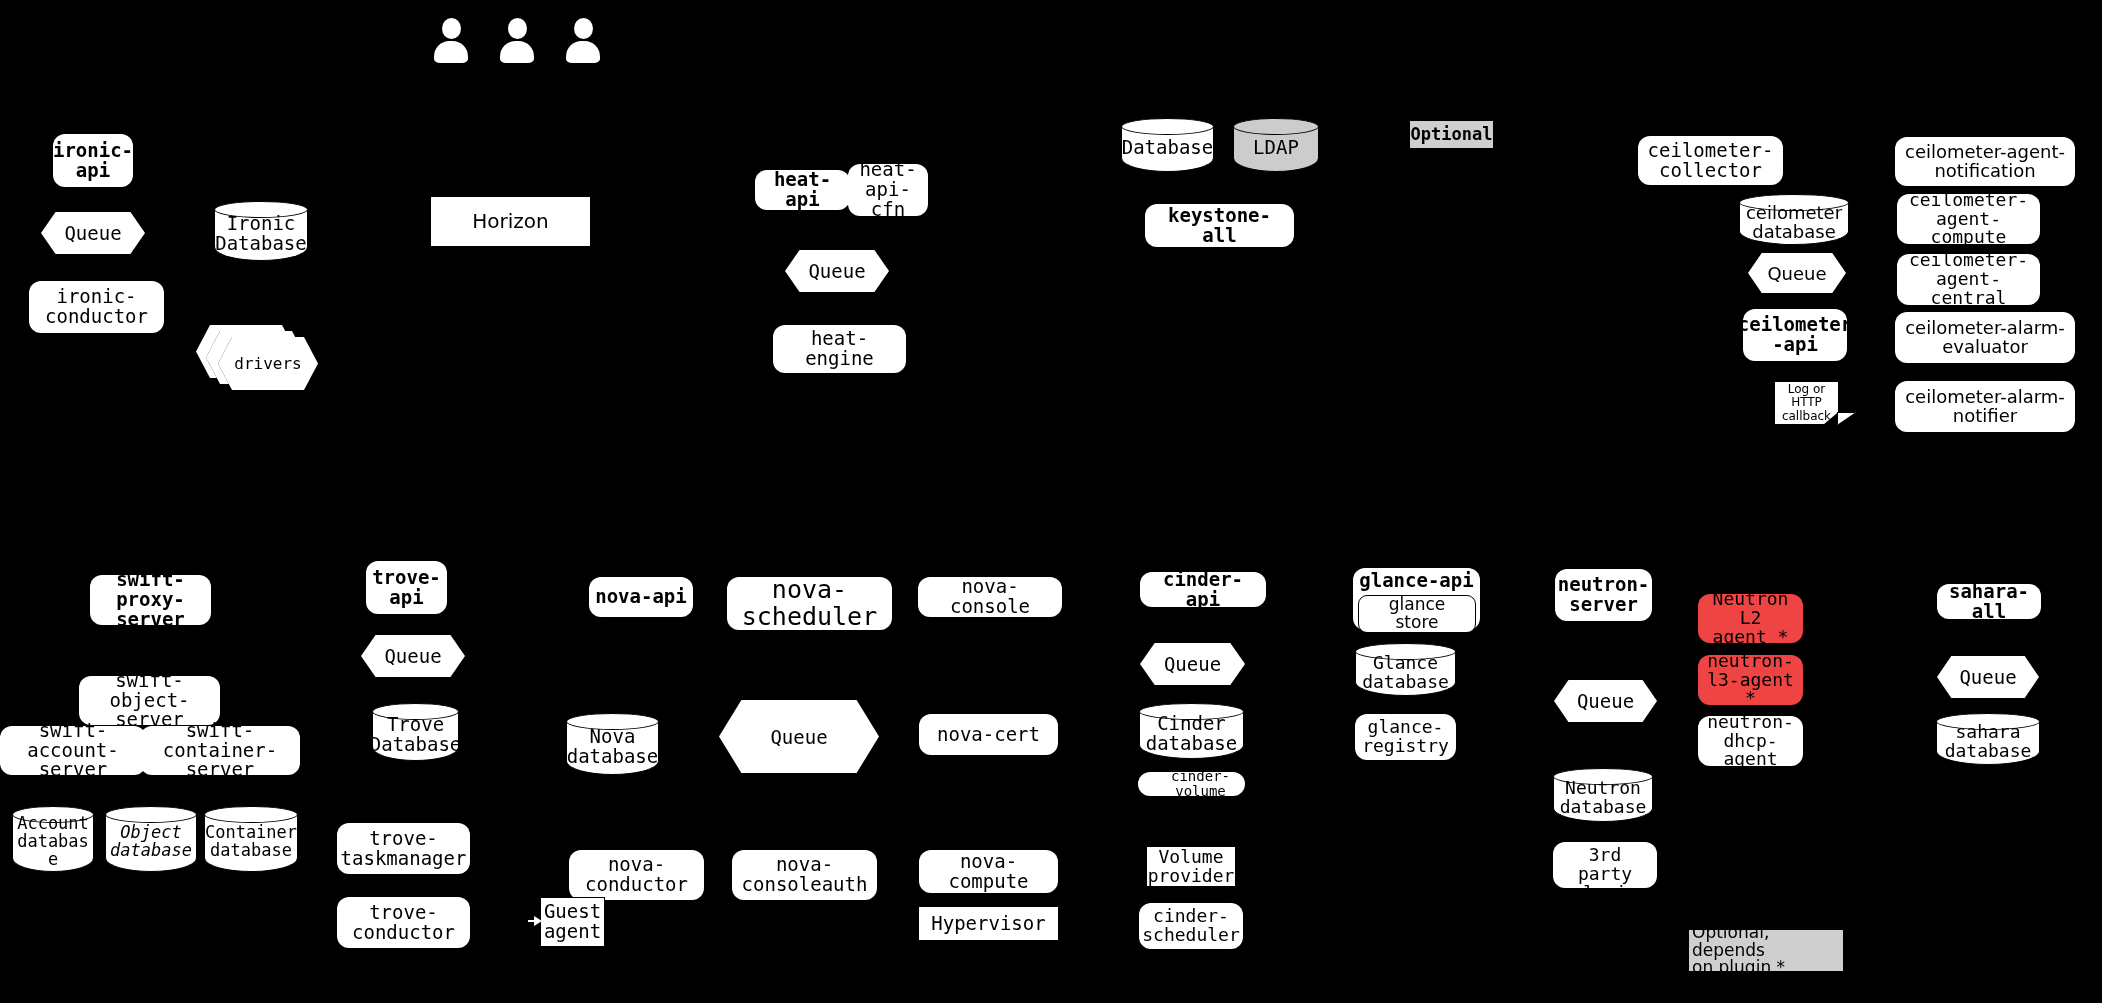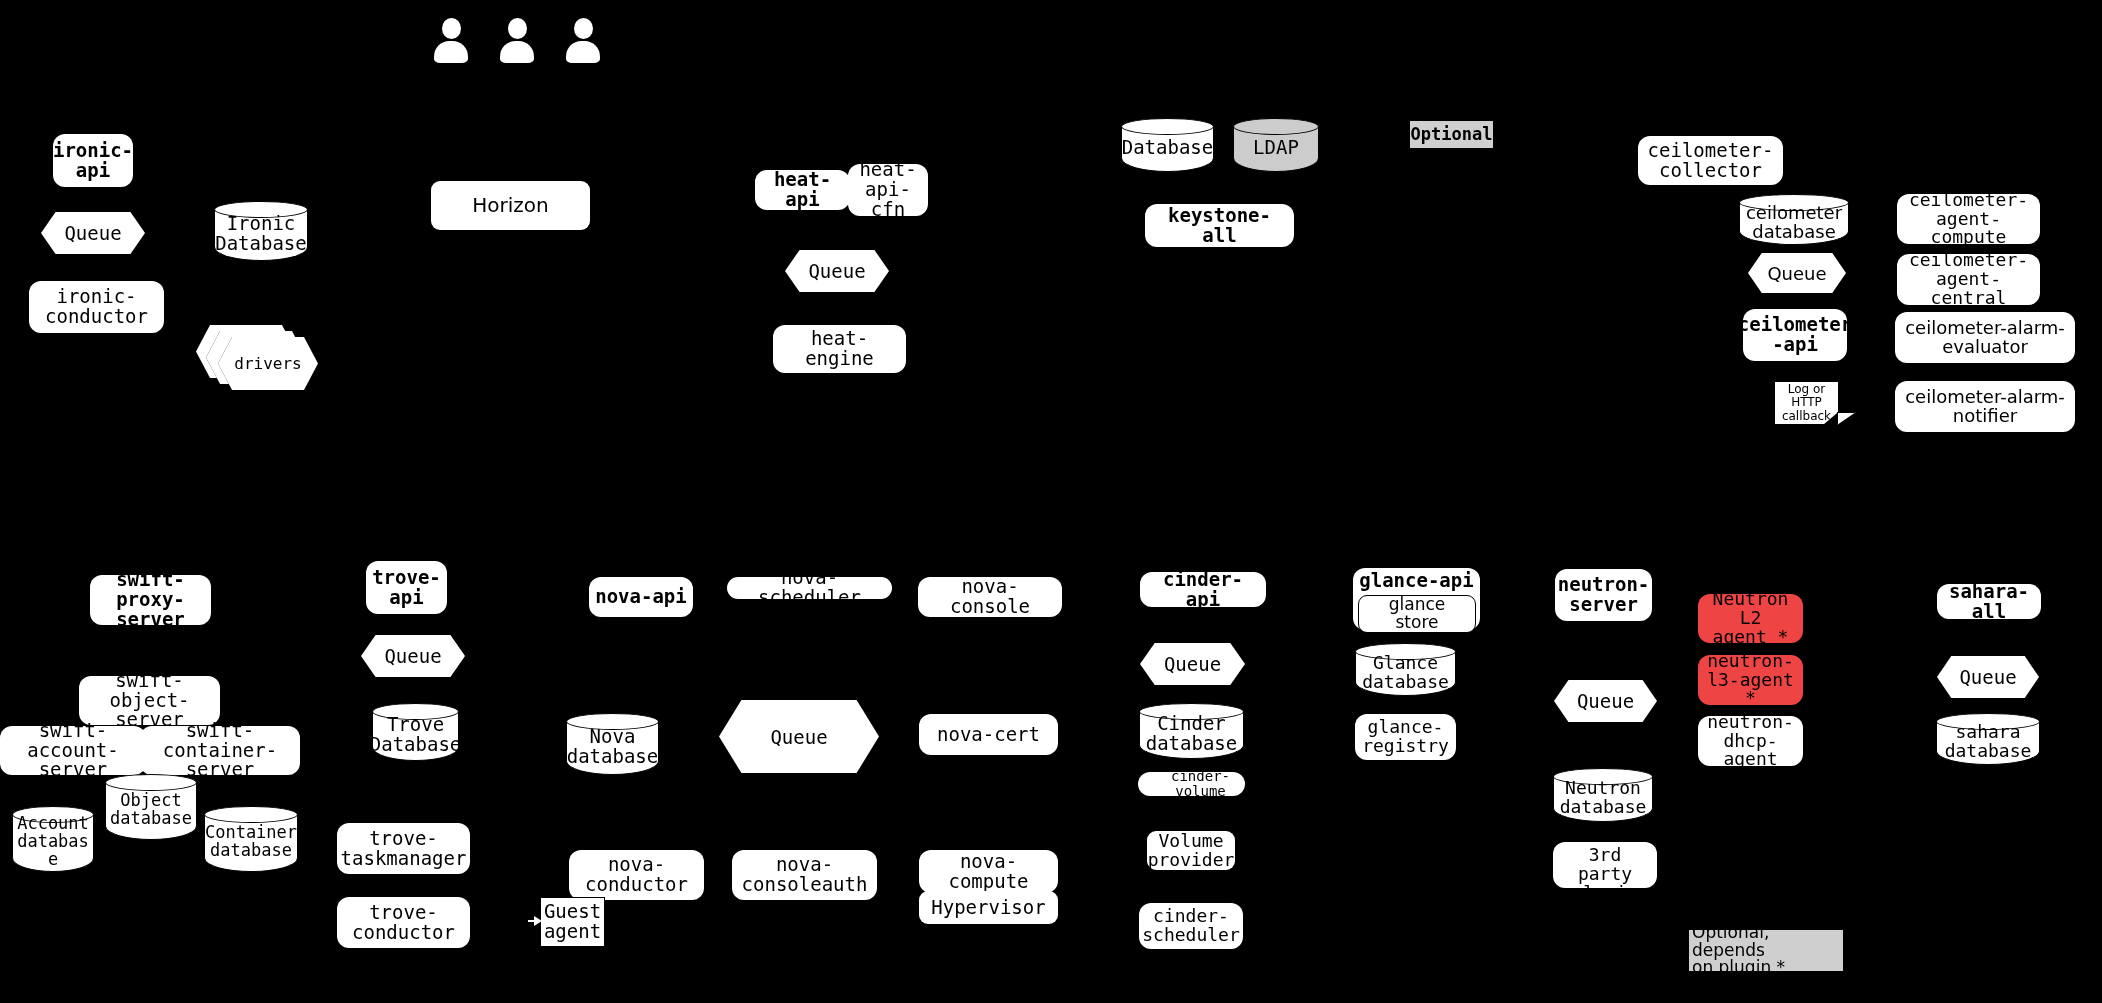--- a/index.html
+++ b/index.html
@@ -10,21 +10,21 @@
   .node{position:absolute;box-sizing:border-box;display:flex;align-items:center;
         justify-content:center;text-align:center;color:#000;line-height:1.05;}
 
   
   .svc{background:#fff;border-radius:12px;padding:2px 6px;}
   .svc.b{font-weight:bold;}
   .svc.gray{background:#ef4444;}
   .svc.pill{border-radius:999px;padding-left:24px;}
 
   
-  .rect{background:#fff;border-radius:9px;}
+  .rect{background:#fff;border-radius:0;margin-top:16px;}
 
   
   .legend{background:#cfcfcf;color:#000;border-radius:0;
           font-family:"DejaVu Sans","Liberation Sans",sans-serif;}
   .legend.mono{font-family:"DejaVu Sans Mono","Liberation Mono",monospace;}
 
   
   .cyl{position:absolute;}
   .cyl .body{position:absolute;left:0;right:0;top:7px;bottom:0;background:#fff;
              border:1.6px solid #000;border-top:none;border-radius:0 0 50% 50%/0 0 14px 14px;}
@@ -154,20 +154,22 @@
 
   <div class="hex" style="left:1748px;top:253px;width:98px;height:40px;font-size:18px;font-family:'DejaVu Sans','Liberation Sans',sans-serif;">Queue</div>
 
   <div class="node svc b" style="left:1743px;top:309px;width:104px;height:52px;font-size:19px;white-space:pre-line;">ceilometer
 -api</div>
 
   <div class="note" style="left:1775px;top:382px;width:63px;height:42px;font-size:12px;white-space:pre-line;font-family:'DejaVu Sans','Liberation Sans',sans-serif;">Log or  HTTP
 callback</div>
   <div class="notefold" style="left:1837px;top:412px;width:18px;height:12px;"></div>
 
+  <div class="node svc" style="left:1895px;top:137px;width:180px;height:49px;font-size:18px;white-space:pre-line;font-family:'DejaVu Sans','Liberation Sans',sans-serif;">ceilometer-agent-
+notification</div>
 
   <div class="node svc" style="left:1897px;top:194px;width:143px;height:50px;font-size:18px;white-space:pre-line;">ceilometer-
 agent-compute</div>
 
   <div class="node svc" style="left:1897px;top:254px;width:143px;height:51px;font-size:18px;white-space:pre-line;">ceilometer-
 agent-central</div>
 
   <div class="node svc" style="left:1895px;top:312px;width:180px;height:51px;font-size:18px;white-space:pre-line;font-family:'DejaVu Sans','Liberation Sans',sans-serif;">ceilometer-alarm-
 evaluator</div>
 
@@ -187,21 +189,21 @@
 server</div>
 
   <div class="cyl" style="left:12px;top:806px;width:82px;height:66px;">
     <div class="body"></div>
       <div class="top"></div>
     <div class="lbl" style="font-size:17px;white-space:pre-line;">Account
 databas
 e</div>
   </div>
 
-  <div class="cyl" style="left:105px;top:774px;width:92px;height:66px;">
+  <div class="cyl" style="left:105px;top:806px;width:92px;height:66px;font-style:italic;">
     <div class="body"></div>
       <div class="top"></div>
     <div class="lbl" style="font-size:17px;white-space:pre-line;">Object
 database</div>
   </div>
 
   <div class="cyl" style="left:204px;top:806px;width:94px;height:66px;">
     <div class="body"></div>
       <div class="top"></div>
     <div class="lbl" style="font-size:17px;white-space:pre-line;">Container
@@ -221,21 +223,21 @@
   </div>
 
   <div class="node svc" style="left:337px;top:823px;width:133px;height:51px;font-size:19px;white-space:pre-line;">trove-
 taskmanager</div>
 
   <div class="node svc" style="left:337px;top:897px;width:133px;height:51px;font-size:19px;white-space:pre-line;">trove-
 conductor</div>
 
   <div class="node svc b" style="left:589px;top:577px;width:104px;height:40px;font-size:19px;">nova-api</div>
 
-  <div class="node svc" style="left:727px;top:577px;width:165px;height:22px;font-size:19px;">nova-scheduler</div>
+  <div class="node svc" style="left:727px;top:577px;width:165px;height:53px;font-size:25px;">nova-scheduler</div>
 
   <div class="node svc" style="left:918px;top:577px;width:144px;height:40px;font-size:19px;">nova-console</div>
 
   <div class="cyl" style="left:566px;top:713px;width:93px;height:62px;">
     <div class="body"></div>
       <div class="top"></div>
     <div class="lbl" style="font-size:19px;white-space:pre-line;">Nova
 database</div>
   </div>
 

